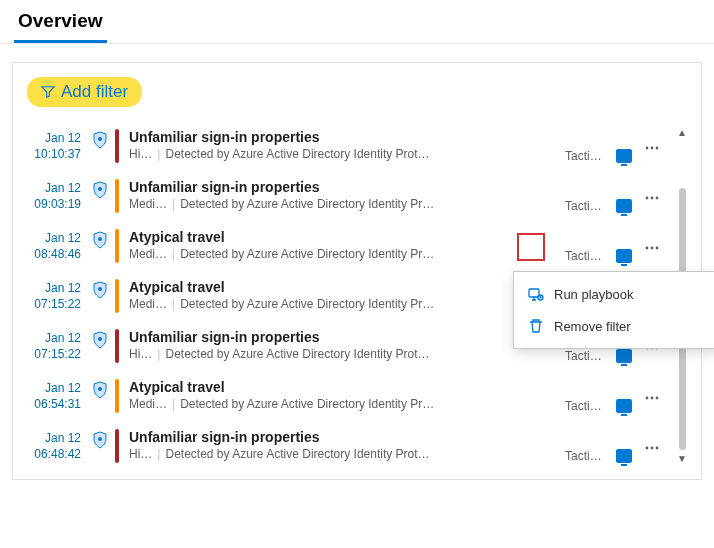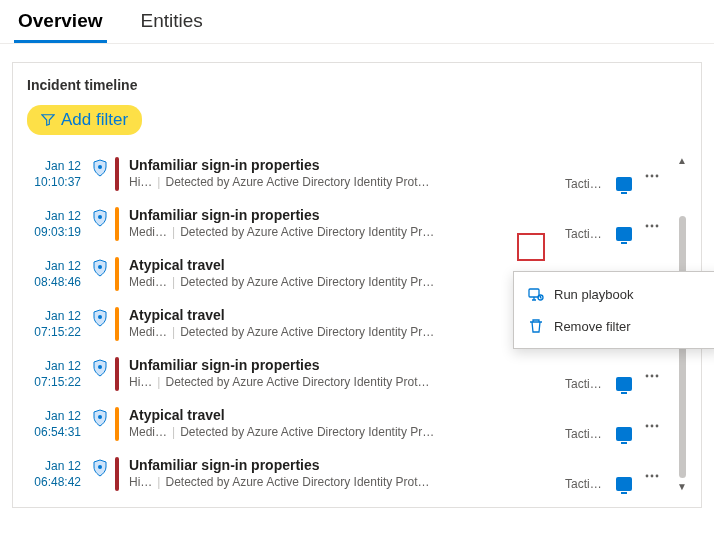--- a/index.html
+++ b/index.html
@@ -46,25 +46,23 @@
   .context-menu { position: absolute; left: 500px; top: 208px; width: 208px; background: #fff; border: 1px solid #c8c6c4; box-shadow: 0 4px 12px rgba(0,0,0,0.15); z-index: 10; padding: 6px 0; }
   .cm-item { display:flex; align-items:center; gap:10px; padding: 8px 14px; cursor:pointer; font-size:13px; }
   
   .highlight-box { position:absolute; border:2px solid #d13438; width:28px; height:28px; pointer-events:none; }
 </style>
 </head>
 <body>
 
 <div class="tabs">
   <div class="tab active">Overview</div>
-  <div class="tab">Entities</div>
 </div>
 
 <div class="panel">
-  <div class="panel-title">Incident timeline</div>
 
   <div class="controls">
     <button class="add-filter">
       <svg width="14" height="14" viewBox="0 0 16 16" fill="none" stroke="#0078d4" stroke-width="1.3">
           <path d="M1 2h14l-5.5 6v5l-3 1v-6z"></path>
         </svg>
       <span>Add filter</span>
     </button>
   </div>
 

